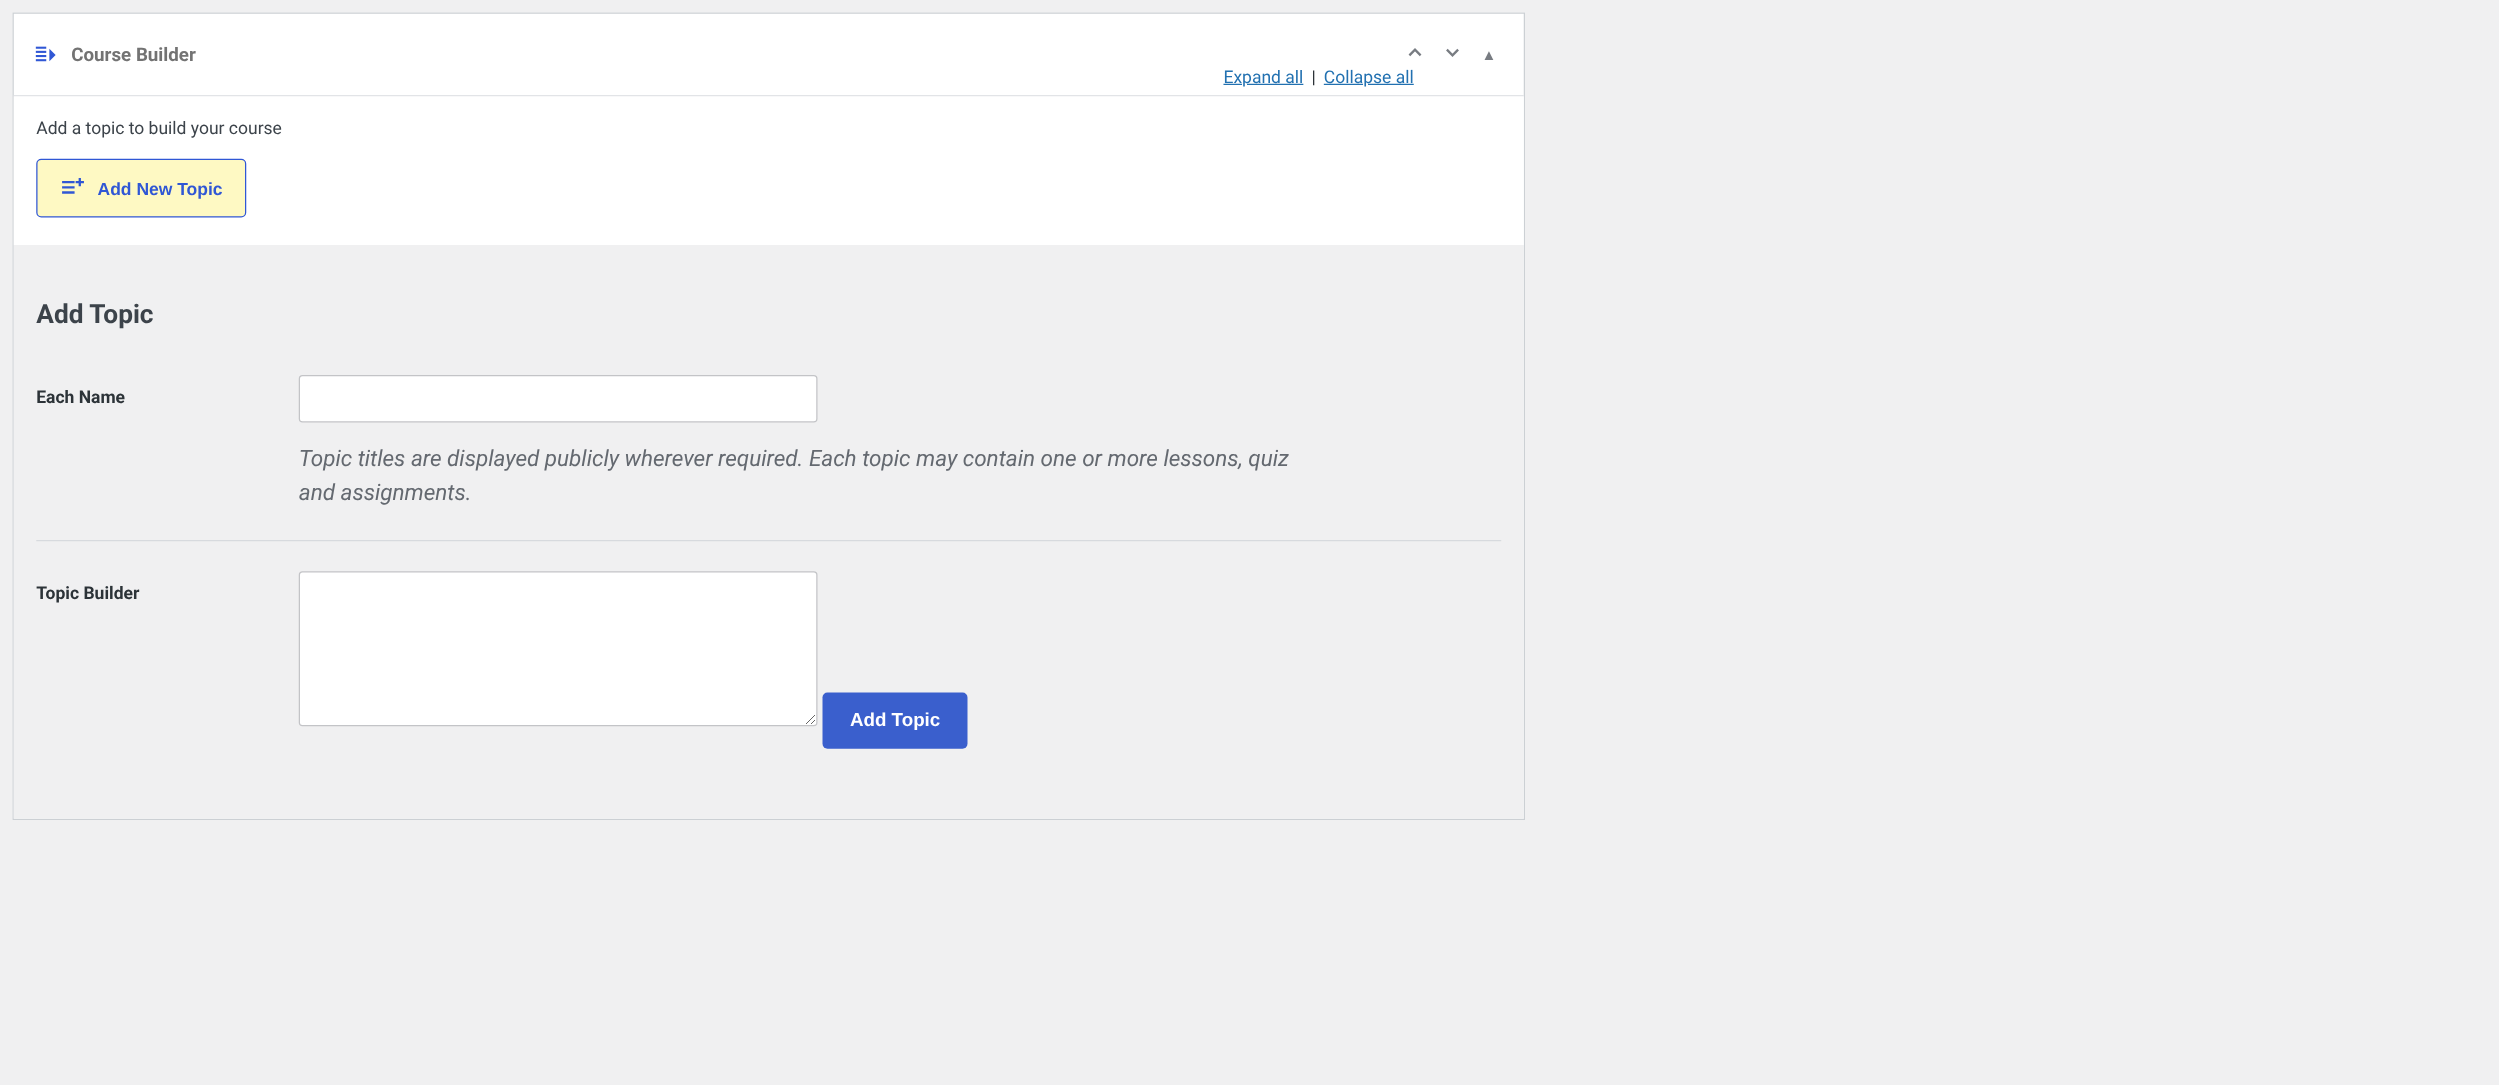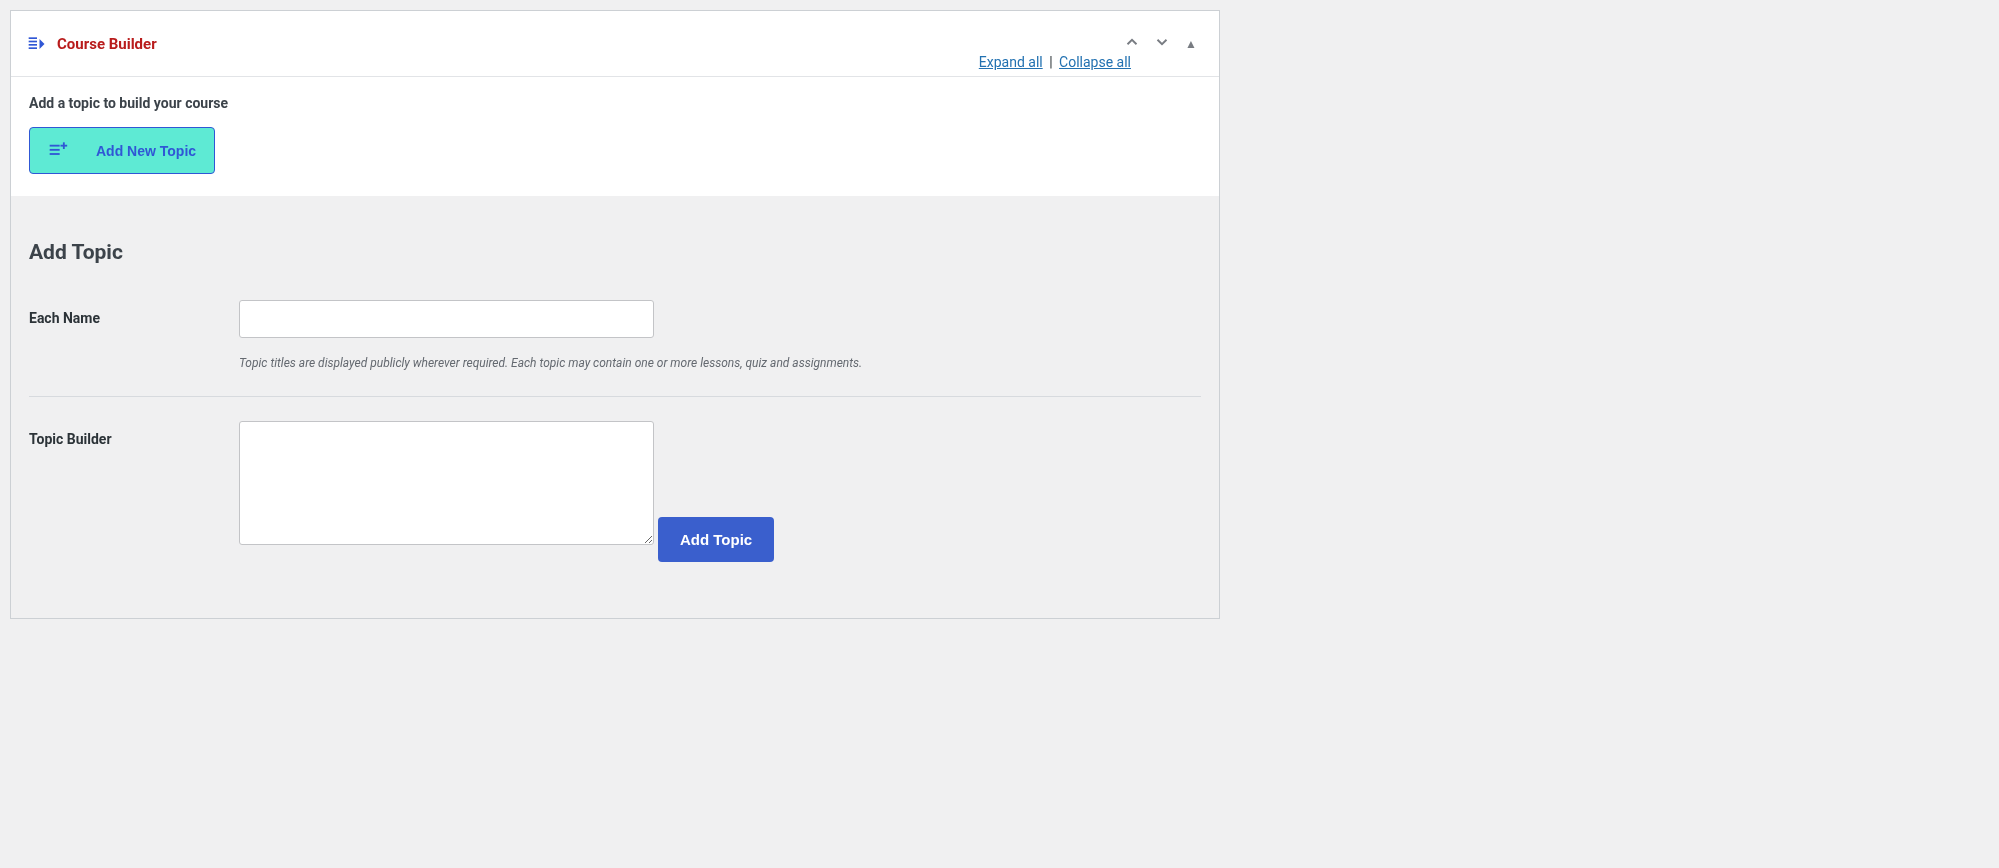--- a/index.html
+++ b/index.html
@@ -27,21 +27,21 @@
     .panel-icon {
       width: 20px;
       height: 20px;
       margin-right: 10px;
       color: #3057d5;
       flex-shrink: 0;
     }
     .panel-title {
       font-size: 15px;
       font-weight: 700;
-      color: #b91c1c;
+      color: #737373;
       flex: 1;
     }
     .header-controls {
       display: flex;
       align-items: center;
       gap: 4px;
     }
     .expand-collapse {
       position: absolute;
       right: 88px;
@@ -78,27 +78,26 @@
       font-size: 12px;
     }
     .panel-body-top {
       padding: 18px 18px 22px;
       background: #fff;
     }
     .instruction-text {
       font-size: 14px;
       color: #3c434a;
       margin-bottom: 16px;
-      font-weight: bold;
     }
     .add-new-topic-btn {
       display: inline-flex;
       align-items: center;
-      gap: 28px;
-      background: #5eead4;
+      gap: 10px;
+      background: #fef9c3;
       border: 1.5px solid #3057d5;
       color: #3057d5;
       font-weight: 700;
       font-size: 14px;
       padding: 12px 18px;
       border-radius: 4px;
       cursor: pointer;
     }
     .add-new-topic-btn svg {
       width: 20px;
@@ -151,21 +150,21 @@
       padding: 10px 12px;
       border: 1px solid #c3c4c7;
       border-radius: 3px;
       font-size: 14px;
       background: #fff;
       resize: both;
       font-family: inherit;
     }
     .help-text {
       font-style: italic;
-      font-size: 12px;
+      font-size: 18px;
       color: #646970;
       margin-top: 16px;
       line-height: 1.5;
       max-width: 810px;
     }
     .submit-btn {
       background: #3a5fcd;
       color: #fff;
       font-weight: 700;
       font-size: 15px;

